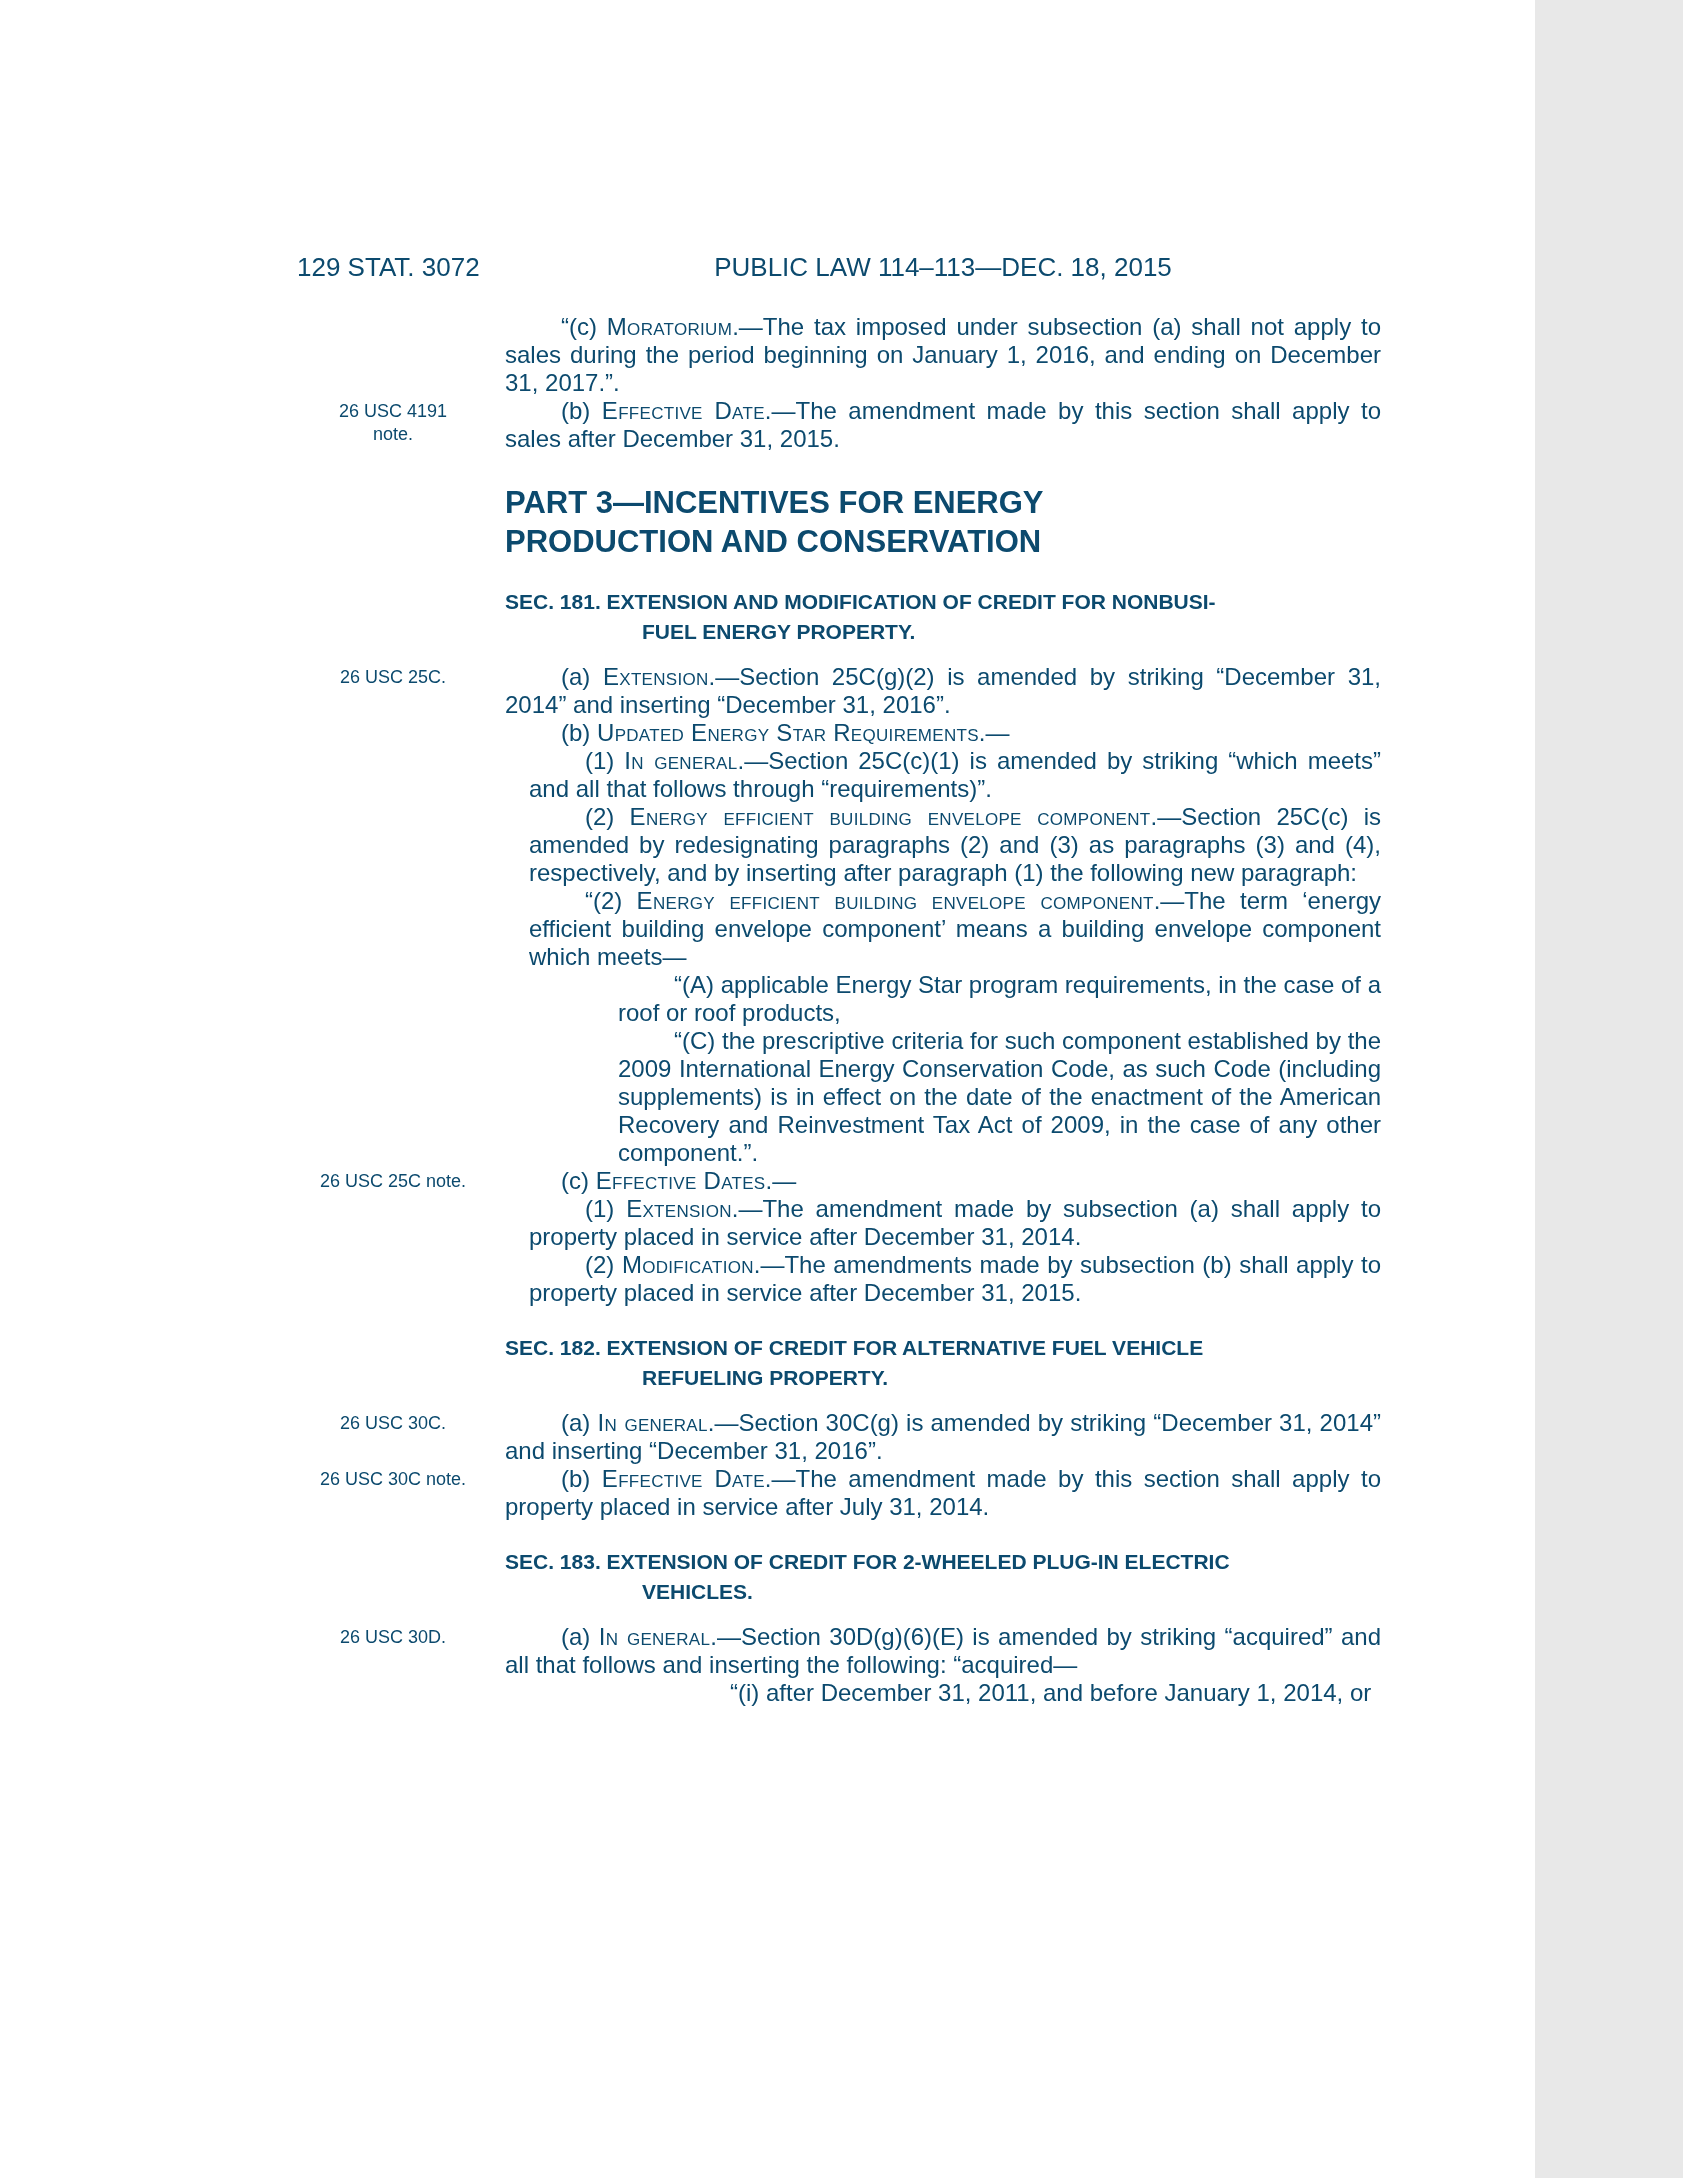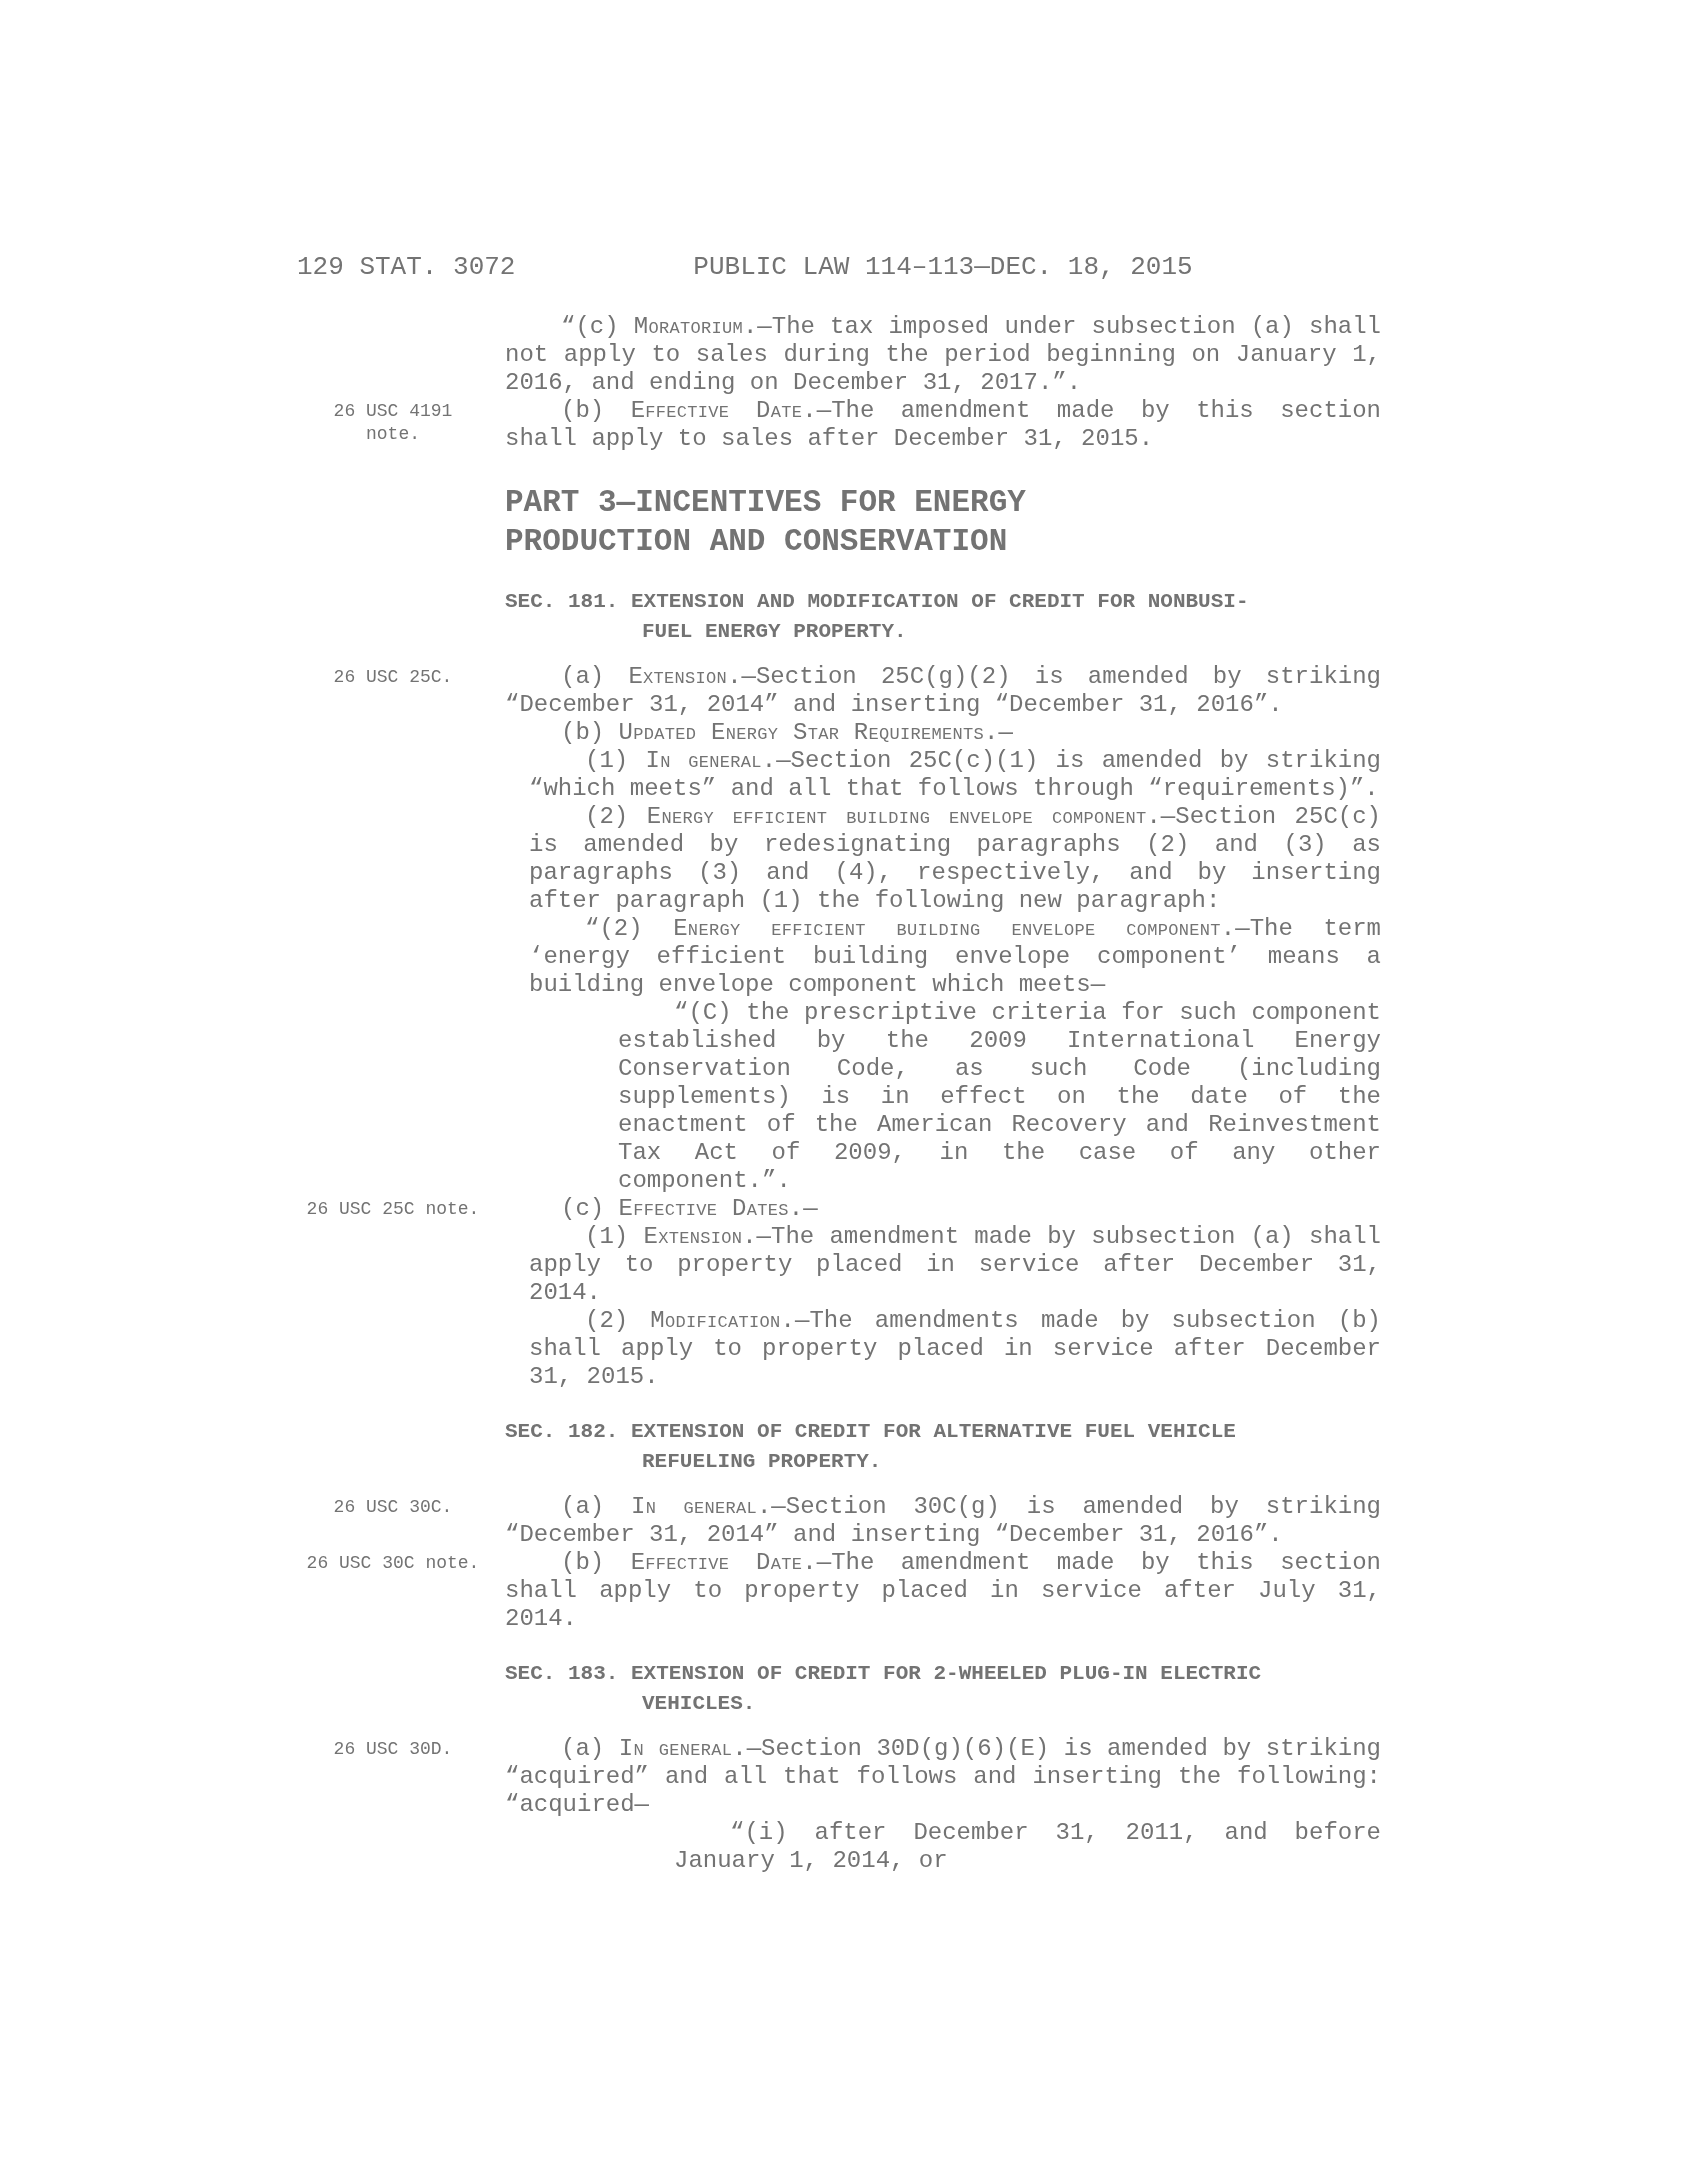--- a/index.html
+++ b/index.html
@@ -1,22 +1,22 @@
 <!DOCTYPE html>
 <html><head>
 <meta charset="utf-8">
 <style>
   html,body{margin:0;padding:0;background:#e8e8e8;}
   .page{
     position:relative;
-    width:1683px;
+    width:1535px;
     height:2178px;
     background:#ffffff;
-    font-family:Liberation Mono, monospace;
-    color:#737373;
+    font-family:Liberation Sans, sans-serif;
+    color:#0c4a6e;
     overflow:hidden;
   }
   .column{
     position:absolute;
     left:505px;
     top:251px;
     width:876px;
     font-size:24px;
     line-height:28px;
     text-align:justify;
@@ -97,20 +97,21 @@
         </span><span>(a) </span><span class="sc">Extension</span><span>.—Section 25C(g)(2) is amended by striking “December 31, 2014” and inserting “December 31, 2016”.</span></p>
 
     <p class="para lvl0"><span>(b) </span><span class="sc">Updated Energy Star Requirements</span><span>.—</span></p>
 
     <p class="para lvl1"><span>(1) </span><span class="sc">In general</span><span>.—Section 25C(c)(1) is amended by striking “which meets” and all that follows through “requirements)”.</span></p>
 
     <p class="para lvl1"><span>(2) </span><span class="sc">Energy efficient building envelope component</span><span>.—Section 25C(c) is amended by redesignating paragraphs (2) and (3) as paragraphs (3) and (4), respectively, and by inserting after paragraph (1) the following new paragraph:</span></p>
 
     <p class="para lvl1"><span>“(2) </span><span class="sc">Energy efficient building envelope component</span><span>.—The term ‘energy efficient building envelope component’ means a building envelope component which meets—</span></p>
 
+    <p class="para lvl2"><span>“(A) applicable Energy Star program requirements, in the case of a roof or roof products,</span></p>
 
 
     <p class="para lvl2"><span>“(C) the prescriptive criteria for such component established by the 2009 International Energy Conservation Code, as such Code (including supplements) is in effect on the date of the enactment of the American Recovery and Reinvestment Tax Act of 2009, in the case of any other component.”.</span></p>
 
     <p class="para lvl0"><span class="note">
           <span style="display:block">26 USC 25C note.</span>
         </span><span>(c) </span><span class="sc">Effective Dates</span><span>.—</span></p>
 
     <p class="para lvl1"><span>(1) </span><span class="sc">Extension</span><span>.—The amendment made by subsection (a) shall apply to property placed in service after December 31, 2014.</span></p>
 

